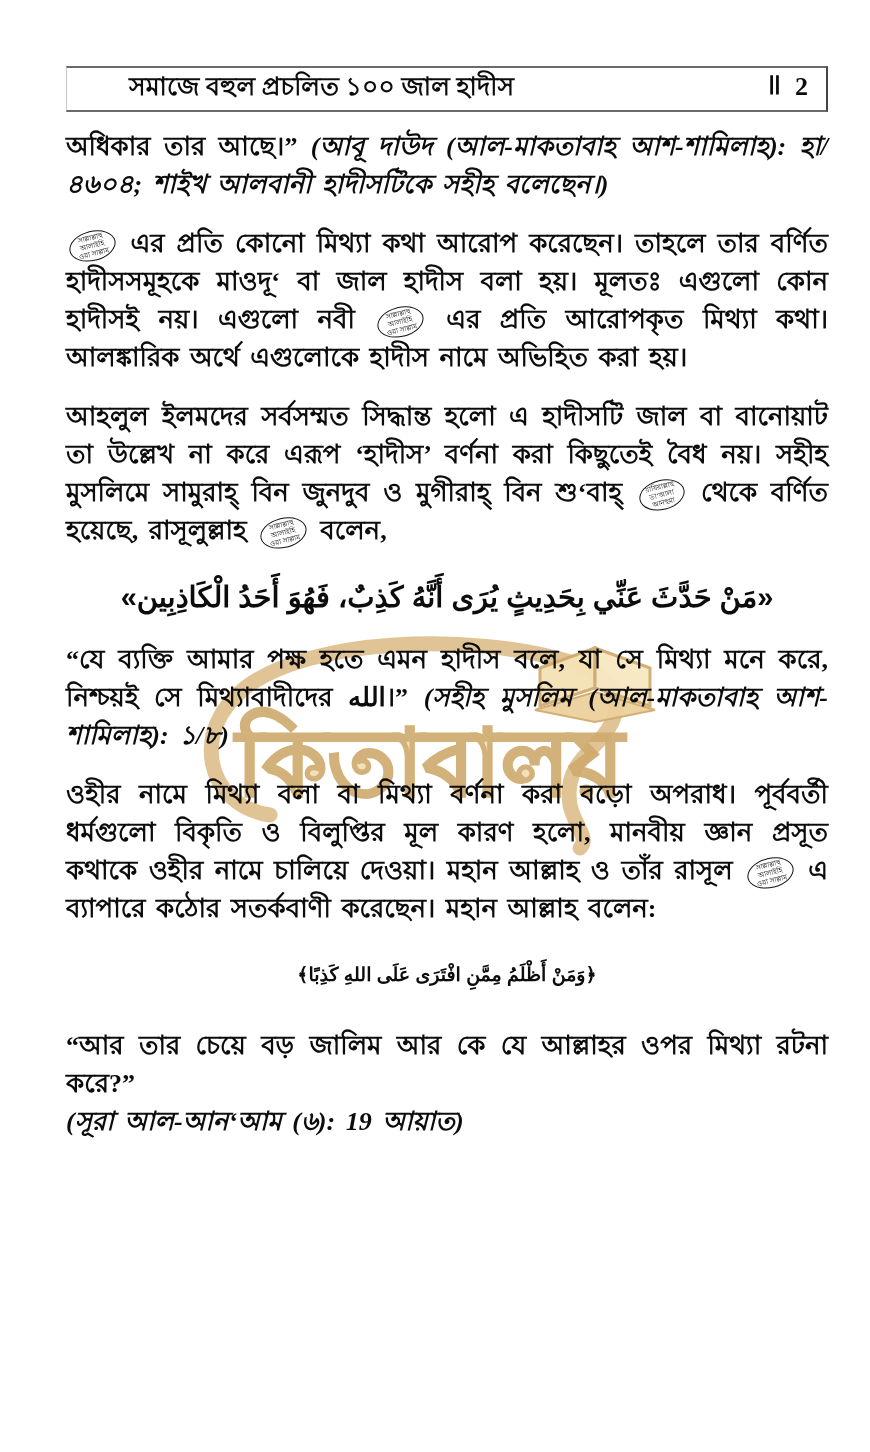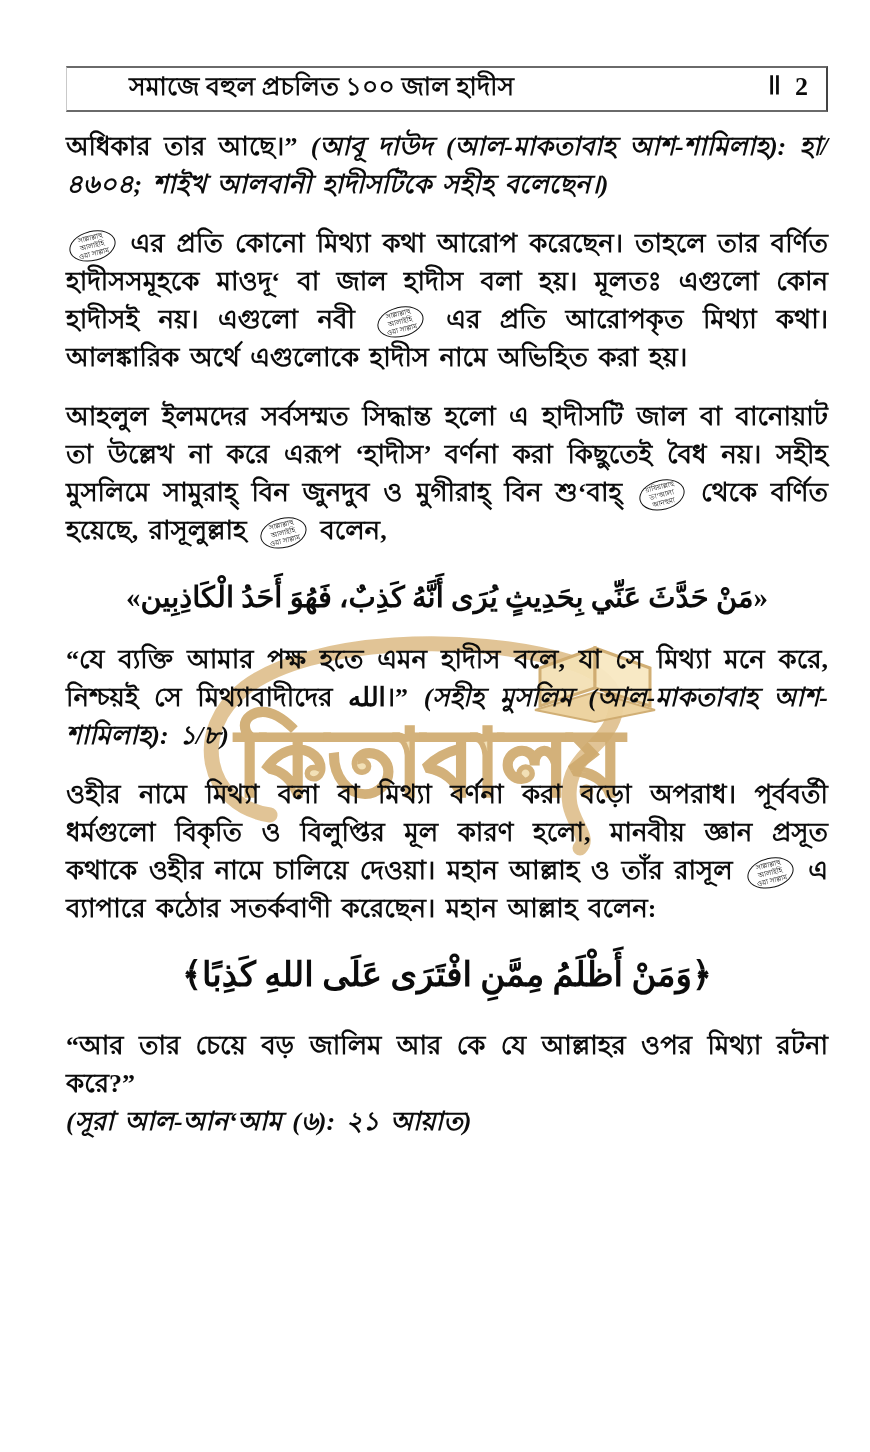--- a/index.html
+++ b/index.html
@@ -40,27 +40,27 @@
     font-weight:bold;
     line-height:38px;
     text-align:justify;
     margin:0 0 21px 0;
     word-spacing:4px;
   }
   .ref{font-style:italic;}
   .arabic{
     direction:rtl;
     text-align:center;
-    font-family:Liberation Serif, serif;
+    font-family:Liberation Sans, sans-serif;
     font-size:29px;
     font-weight:bold;
     line-height:52px;
     margin:6px 0 18px 0;
   }
-  .arabic.verse{font-size:34px;margin:14px 0 26px 0;}
+  .arabic.verse{font-size:19px;margin:14px 0 26px 0;}
   
   .seal{
     display:inline-flex;
     flex-direction:column;
     align-items:center;
     justify-content:center;
     border:1.4px solid #111;
     border-radius:50%;
     padding:2px 7px;
     margin:0 3px;
@@ -149,17 +149,17 @@
           <span>সাল্লাল্লাহু</span>
           <span>আলাইহি</span>
           <span>ওয়া সাল্লাম</span>
         </span><span> এ ব্যাপারে কঠোর সতর্কবাণী করেছেন। মহান আল্লাহ বলেন:</span>
     </p>
 
     <div class="arabic verse">﴿وَمَنْ أَظْلَمُ مِمَّنِ افْتَرَى عَلَى اللهِ كَذِبًا﴾</div>
 
     <p class="para">
       <span>“আর তার চেয়ে বড় জালিম আর কে যে আল্লাহর ওপর মিথ্যা রটনা করে?” </span><br>
-      <span class="ref">(সূরা আল-আন‘আম (৬): ২১ আয়াত)</span>
+      <span class="ref">(সূরা আল-আন‘আম (৬): 19 আয়াত)</span>
     </p>
 
   </div>
 </div>
 
 </body></html>

